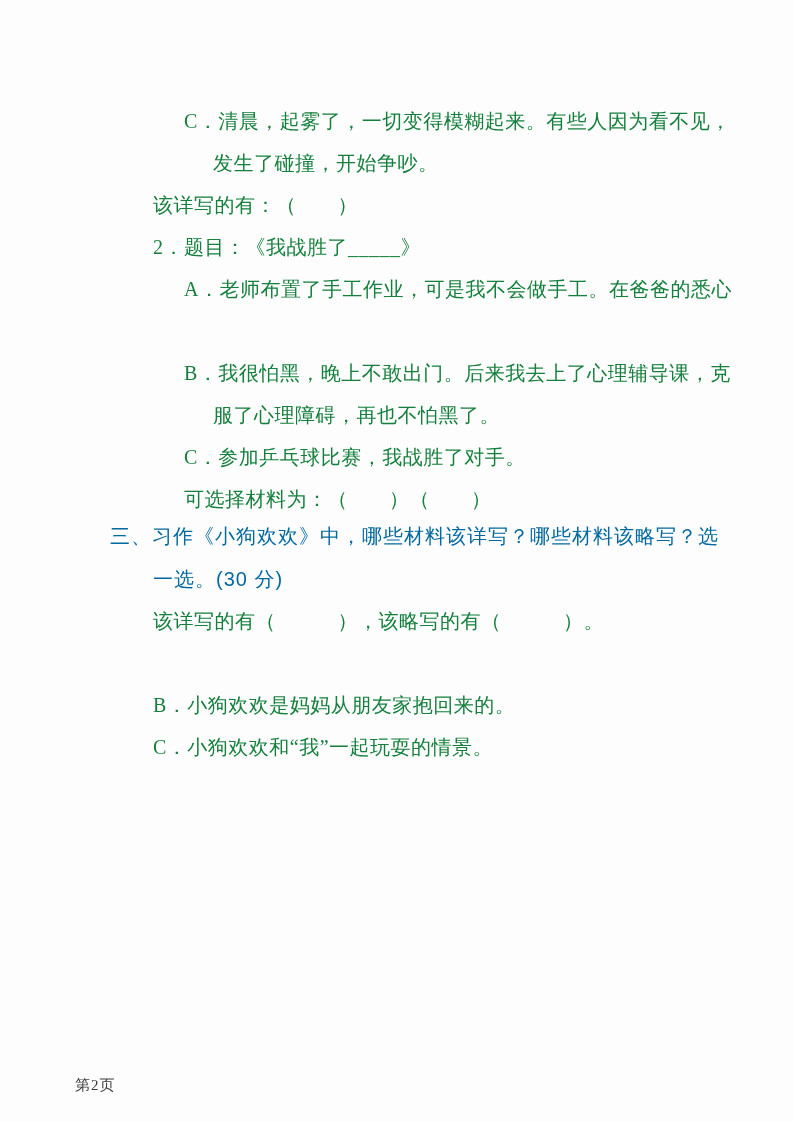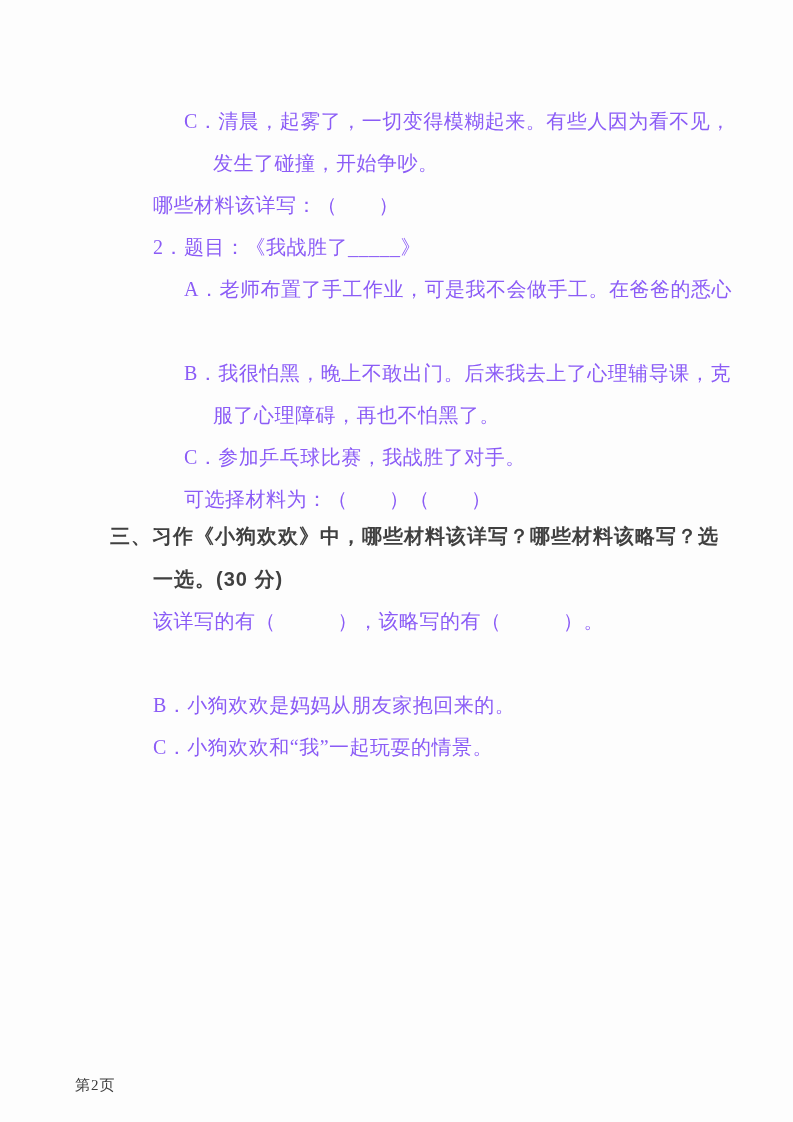--- a/index.html
+++ b/index.html
@@ -16,52 +16,52 @@
     background: #fdfdfd;
     overflow: hidden;
     color: #2e2e2e;
   }
   .line {
     position: absolute;
     font-size: 20px;
     line-height: 28px;
     letter-spacing: 0.5px;
     white-space: pre;
-    color: #8b5cf6;
+    color: #15803d;
   }
   
   .ind-header      { left: 110px; }  
   .ind-l1          { left: 153px; }  
   .ind-l2          { left: 184px; }  
   .ind-l2-cont     { left: 213px; }  
   .bold-heading {
     font-family: "Liberation Sans", "DejaVu Sans", sans-serif;
-    font-weight: 700;
-    color: #404040;
+    font-weight: 400;
+    color: #0369a1;
     letter-spacing: 1px;
     text-align: right;
   }
   .footer {
     position: absolute;
     left: 75px;
     top: 1076px;
     font-size: 15px;
     color: #3c3c3c;
     letter-spacing: 1px;
     text-align: center;
   }
 </style>
 </head>
 <body>
 
 <div class="page">
 
   <div class="line ind-l2" style="top:107px">C．清晨，起雾了，一切变得模糊起来。有些人因为看不见，</div>
   <div class="line ind-l2-cont" style="top:149px">发生了碰撞，开始争吵。</div>
-  <div class="line ind-l1" style="top:191px">哪些材料该详写：（　　）</div>
+  <div class="line ind-l1" style="top:191px">该详写的有：（　　）</div>
 
   <div class="line ind-l1" style="top:233px">2．题目：《我战胜了_____》</div>
 
   <div class="line ind-l2" style="top:275px">A．老师布置了手工作业，可是我不会做手工。在爸爸的悉心</div>
   <div class="line ind-l2" style="top:359px">B．我很怕黑，晚上不敢出门。后来我去上了心理辅导课，克</div>
   <div class="line ind-l2-cont" style="top:401px">服了心理障碍，再也不怕黑了。</div>
   <div class="line ind-l2" style="top:443px">C．参加乒乓球比赛，我战胜了对手。</div>
   <div class="line ind-l2" style="top:485px">可选择材料为：（　　）（　　）</div>
 
   <div class="line ind-header bold-heading" style="top:522px">三、习作《小狗欢欢》中，哪些材料该详写？哪些材料该略写？选</div>

